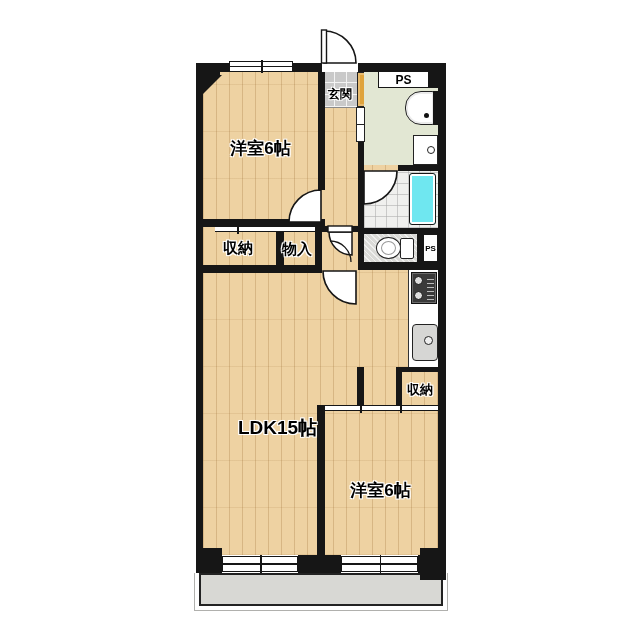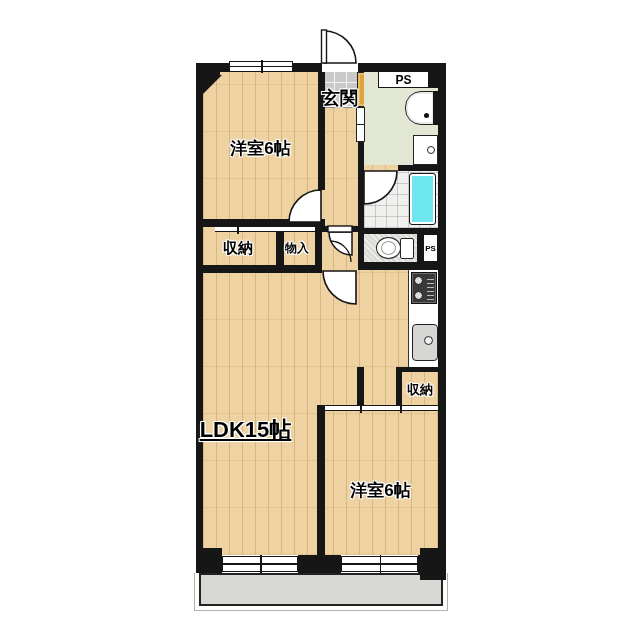--- a/index.html
+++ b/index.html
@@ -127,21 +127,21 @@
   </svg>
   <svg style="left:320px;top:268px;" width="40" height="40" viewBox="0 0 40 40">
     <path d="M36,3 L36,36 A33,33 0 0 1 3,3 Z" fill="#fff" stroke="#161616" stroke-width="1.6"></path>
   </svg>
   <svg style="left:324px;top:224px;" width="34" height="42" viewBox="0 0 34 42">
     <path d="M28,8 L5,8 A23,23 0 0 0 28,31 Z" fill="#fff" stroke="#161616" stroke-width="1.5"></path>
     <rect x="4" y="2" width="24" height="6" fill="#fff" stroke="#161616" stroke-width="1.4"></rect>
     <path d="M6,17 A21,21 0 0 1 27,38" fill="none" stroke="#161616" stroke-width="1.3"></path>
   </svg>
 
-  <div class="lbl" style="left:322px;top:86px;width:36px;font-size:18px;">玄関</div>
+  <div class="lbl" style="left:322px;top:86px;width:36px;font-size:12px;">玄関</div>
   <div class="lbl" style="left:203px;top:137px;width:115px;font-size:17px;">洋室6帖</div>
   <div class="lbl" style="left:206px;top:239px;width:64px;font-size:15px;">収納</div>
-  <div class="lbl" style="left:277px;top:240px;width:40px;font-size:12px;">物入</div>
+  <div class="lbl" style="left:277px;top:240px;width:40px;font-size:15px;">物入</div>
   <div class="lbl" style="left:400px;top:381px;width:40px;font-size:13px;">収納</div>
-  <div class="lbl" style="left:188px;top:415px;width:115px;font-size:22px;text-decoration:underline;">LDK15帖</div>
+  <div class="lbl" style="left:220px;top:415px;width:115px;font-size:19px;">LDK15帖</div>
   <div class="lbl" style="left:323px;top:479px;width:115px;font-size:17px;">洋室6帖</div>
 
 </div>
 
 </body></html>

